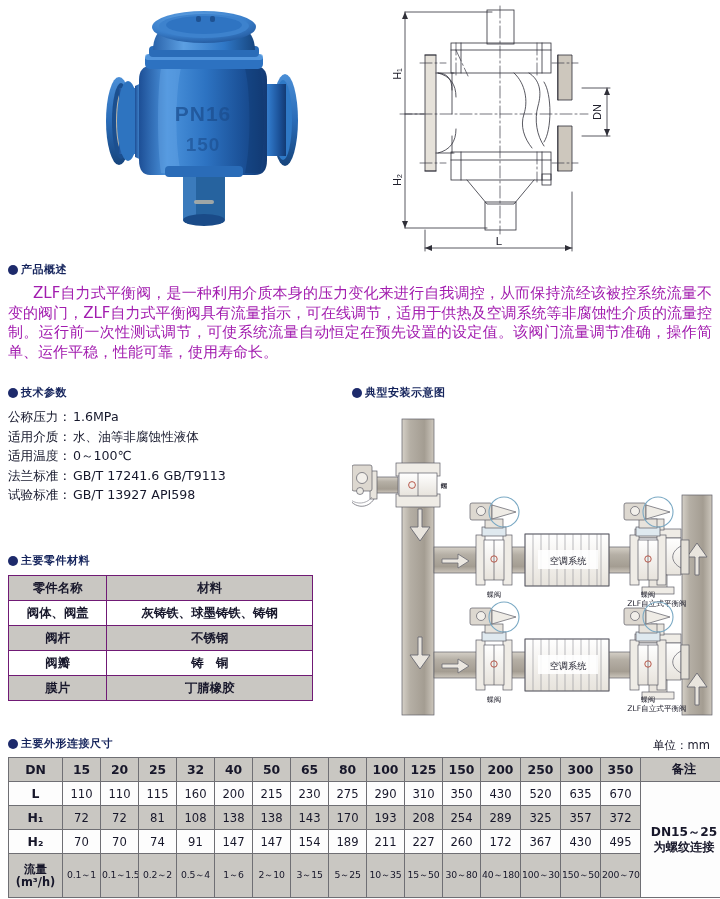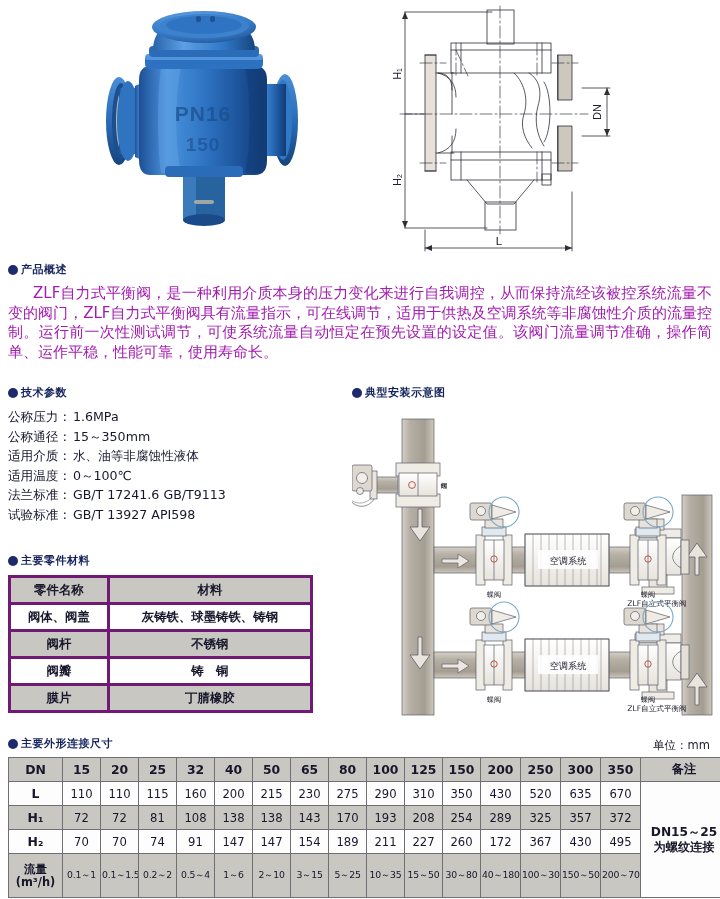--- a/index.html
+++ b/index.html
@@ -51,21 +51,21 @@
   .params .row .k{font-weight:normal;text-align:center;}
   .params .row .v{margin-left:2px;}
 
   
   .materials{position:absolute;left:8px;top:553px;width:330px;}
   table.mat{
     margin-top:7px;border-collapse:collapse;width:305px;
     font-size:12.4px;
   }
   table.mat td{
-    border:3px solid #701a75;
+    border:1px solid #701a75;
     text-align:center;
     padding:3px 2px;
     height:18px;
     color:#18182c;
     font-weight:bold;
   }
   table.mat tr.sh td{background:#c9c7c2;}
   table.mat tr.wh td{background:#ffffff;}
   table.mat td.c1{width:96px;}
   table.mat td.c2{width:207px;}
@@ -275,23 +275,20 @@
   <div class="params">
     <div class="sec-head">
       <span class="dot"></span>
       <span>技术参数</span>
     </div>
     <div class="rows">
       <div class="row">
         <span class="k">公称压力：</span><span class="v">1.6MPa</span>
       </div>
       <div class="row">
-        <span class="k">公称通径：</span><span class="v">15～350mm</span>
-      </div>
-      <div class="row">
         <span class="k">适用介质：</span><span class="v">水、油等非腐蚀性液体</span>
       </div>
       <div class="row">
         <span class="k">适用温度：</span><span class="v">0～100℃</span>
       </div>
       <div class="row">
         <span class="k">法兰标准：</span><span class="v">GB/T 17241.6   GB/T9113</span>
       </div>
       <div class="row">
         <span class="k">试验标准：</span><span class="v">GB/T 13927   API598</span>

